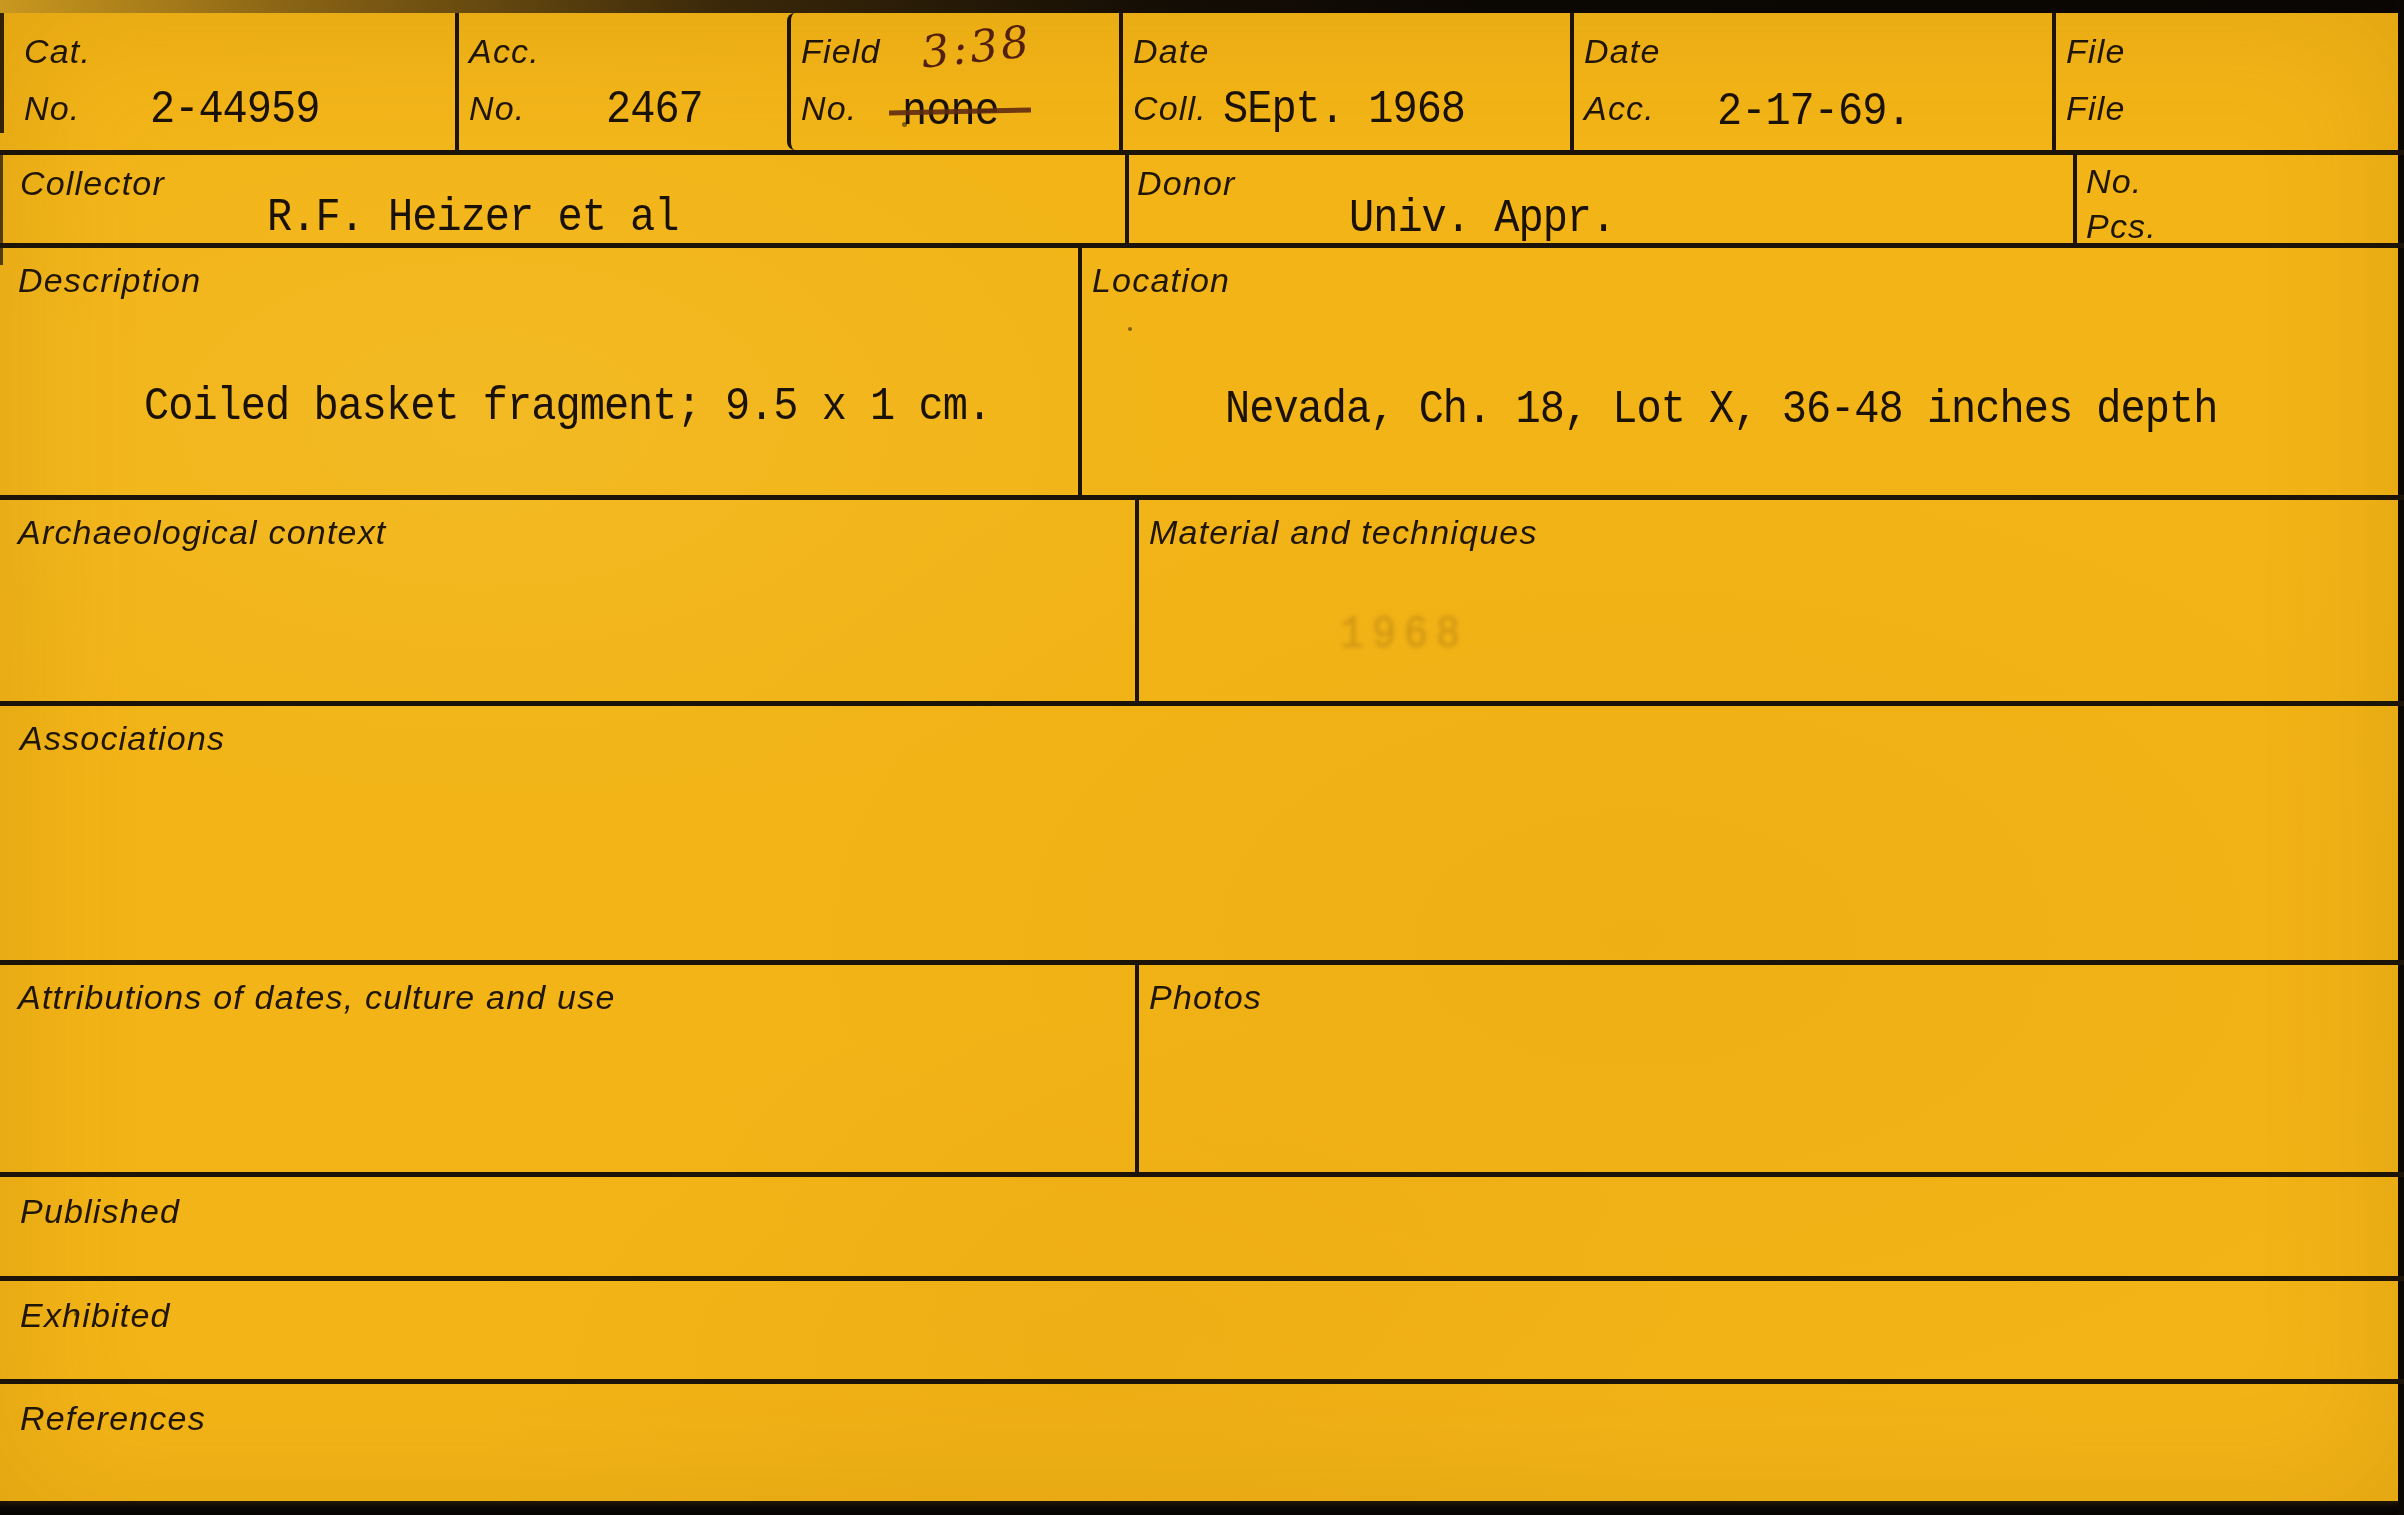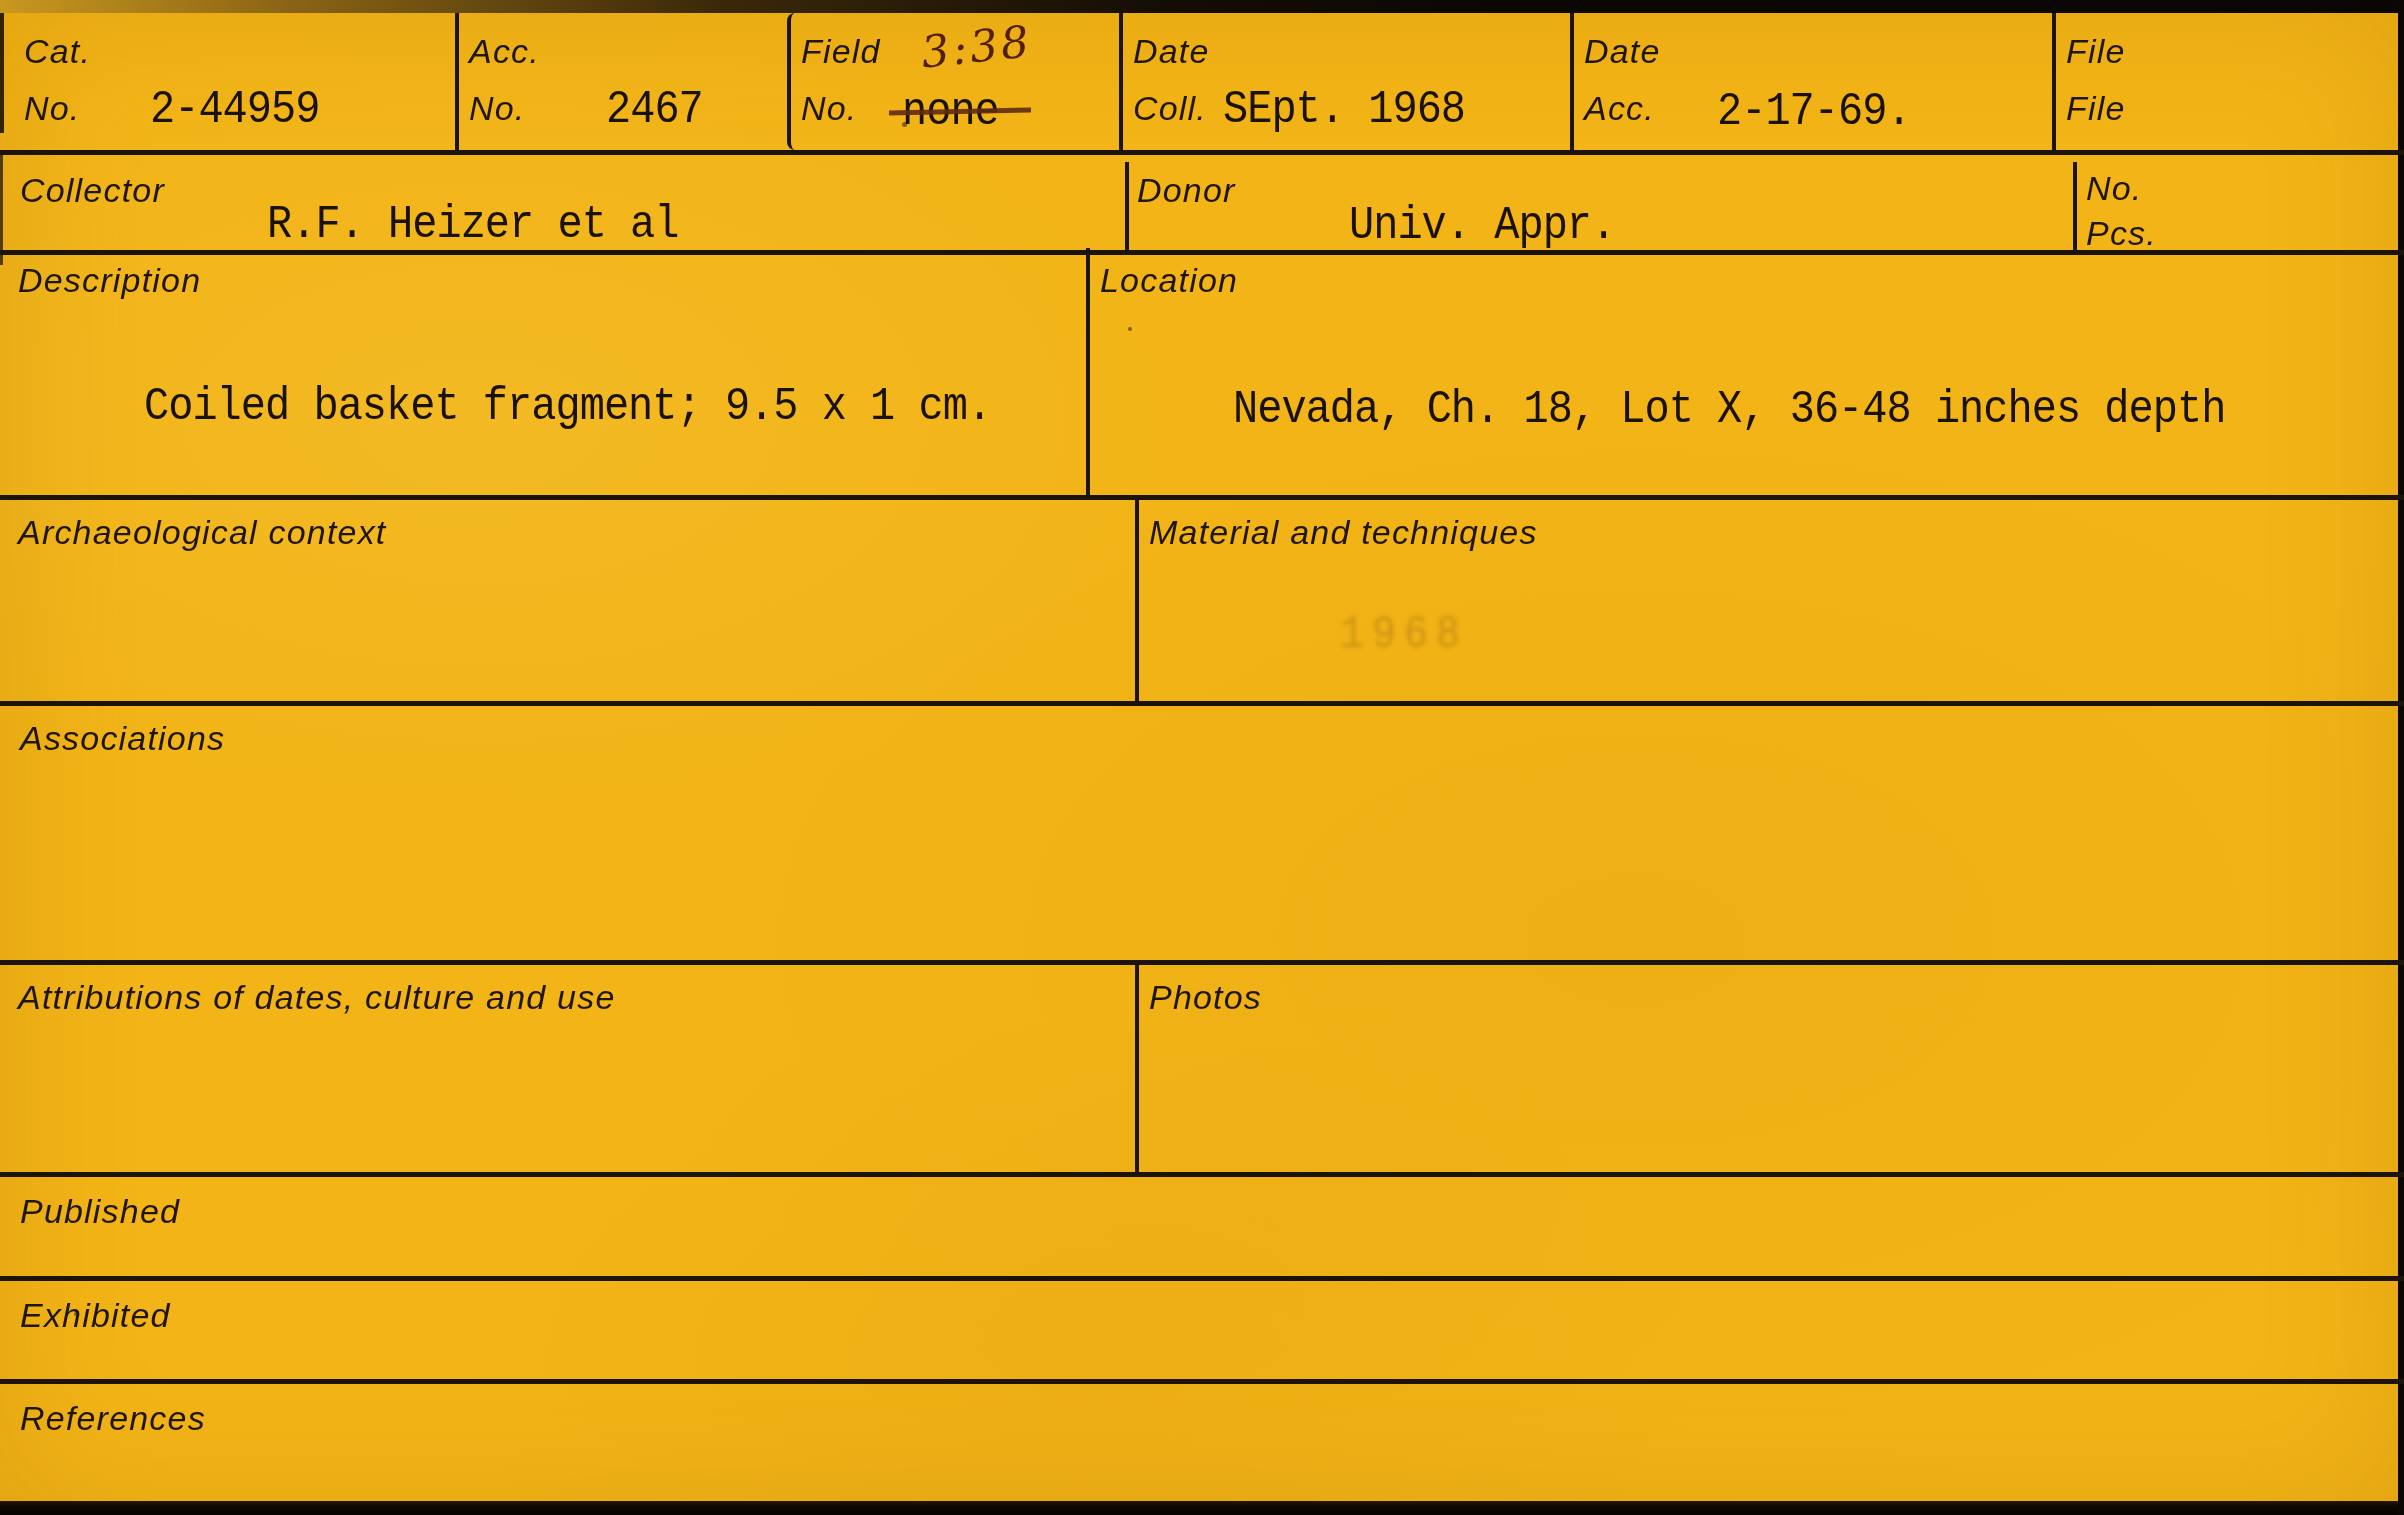--- a/index.html
+++ b/index.html
@@ -151,38 +151,38 @@
       <span class="typed" style="left:143px;top:72px;">2-17-69.</span>
     </div>
     <div class="cell fill">
       <div class="lbl lbl2line pad-sub">
         <span class="lbl-line">File</span>
         <span class="lbl-line">File</span>
       </div>
     </div>
   </div>
 
-  <div class="row" style="top:162px;height:93px;">
+  <div class="row" style="top:155px;height:93px;">
     <div class="cell" style="width:1125px;">
       <div class="lbl" style="padding:8px 0 0 20px;">Collector</div>
       <span class="typed" style="left:267px;top:36px;">R.F. Heizer et al</span>
     </div>
     <div class="cell" style="width:948px;">
       <div class="lbl" style="padding:8px 0 0 8px;">Donor</div>
       <span class="typed" style="left:220px;top:37px;">Univ. Appr.</span>
     </div>
     <div class="cell fill">
       <div class="lbl lbl2line" style="padding:4px 0 0 9px;">
         <span class="lbl-line" style="line-height:45px;">No.</span>
         <span class="lbl-line" style="line-height:45px;">Pcs.</span>
       </div>
     </div>
   </div>
 
-  <div class="row" style="top:248px;height:252px;gap:8px;">
+  <div class="row" style="top:248px;height:252px;">
     <div class="cell" style="width:1078px;">
       <div class="lbl pad-top12" style="padding-left:18px;">Description</div>
       <span class="typed" style="left:144px;top:132px;">Coiled basket fragment; 9.5 x 1 cm.</span>
     </div>
     <div class="cell fill">
       <div class="lbl pad-top12" style="padding-left:10px;">Location</div>
       <span class="typed" style="left:143px;top:135px;">Nevada, Ch. 18, Lot X, 36-48 inches depth</span>
     </div>
   </div>
 

